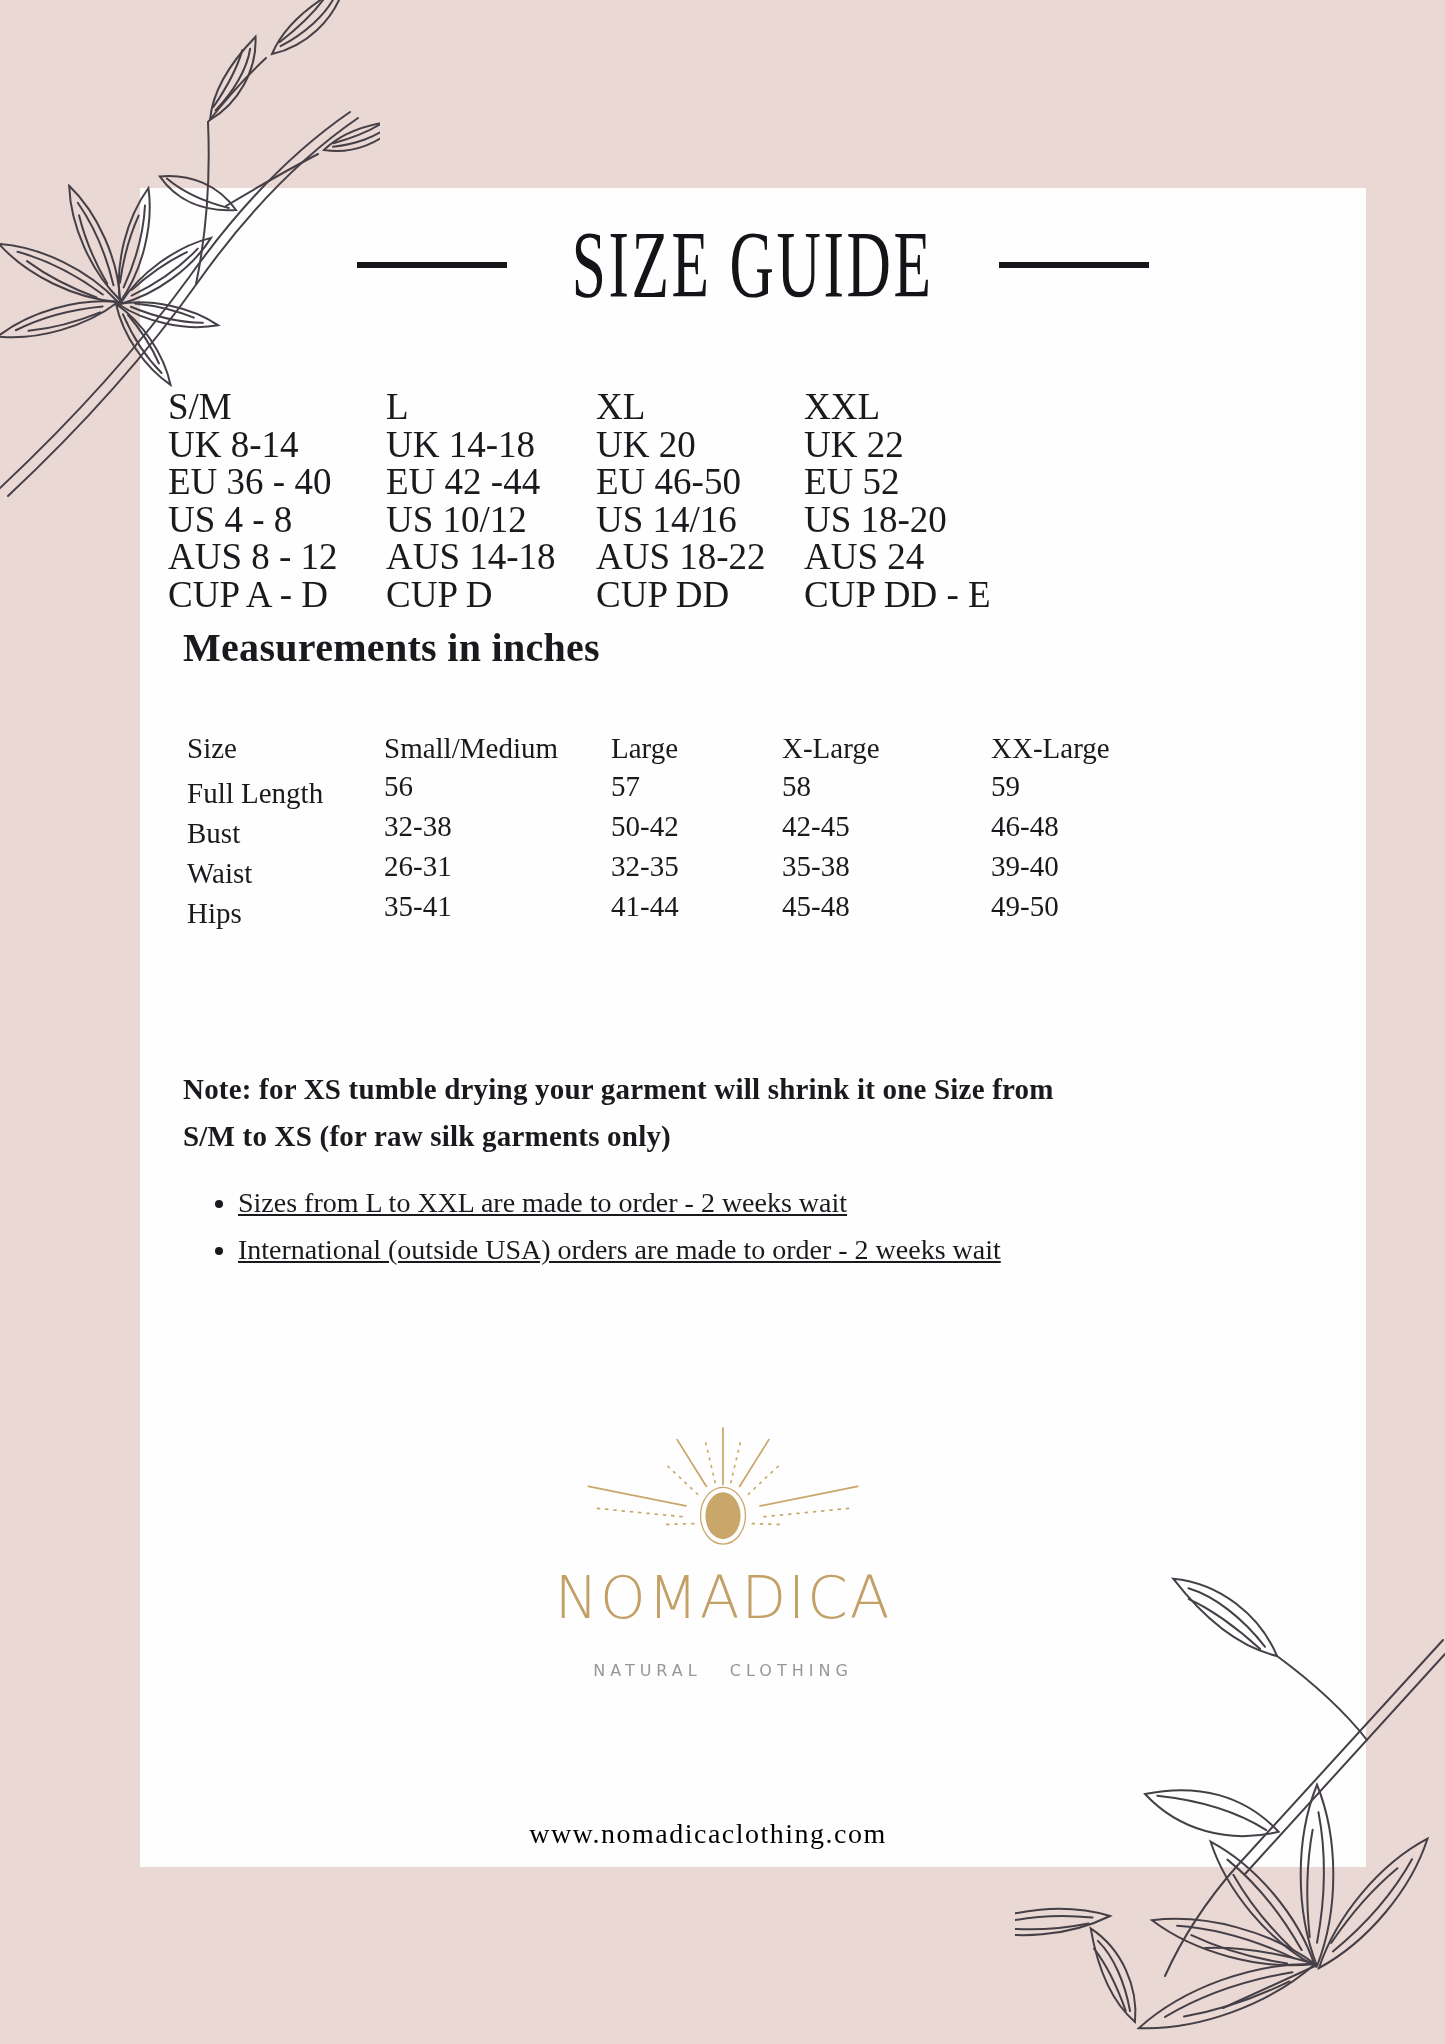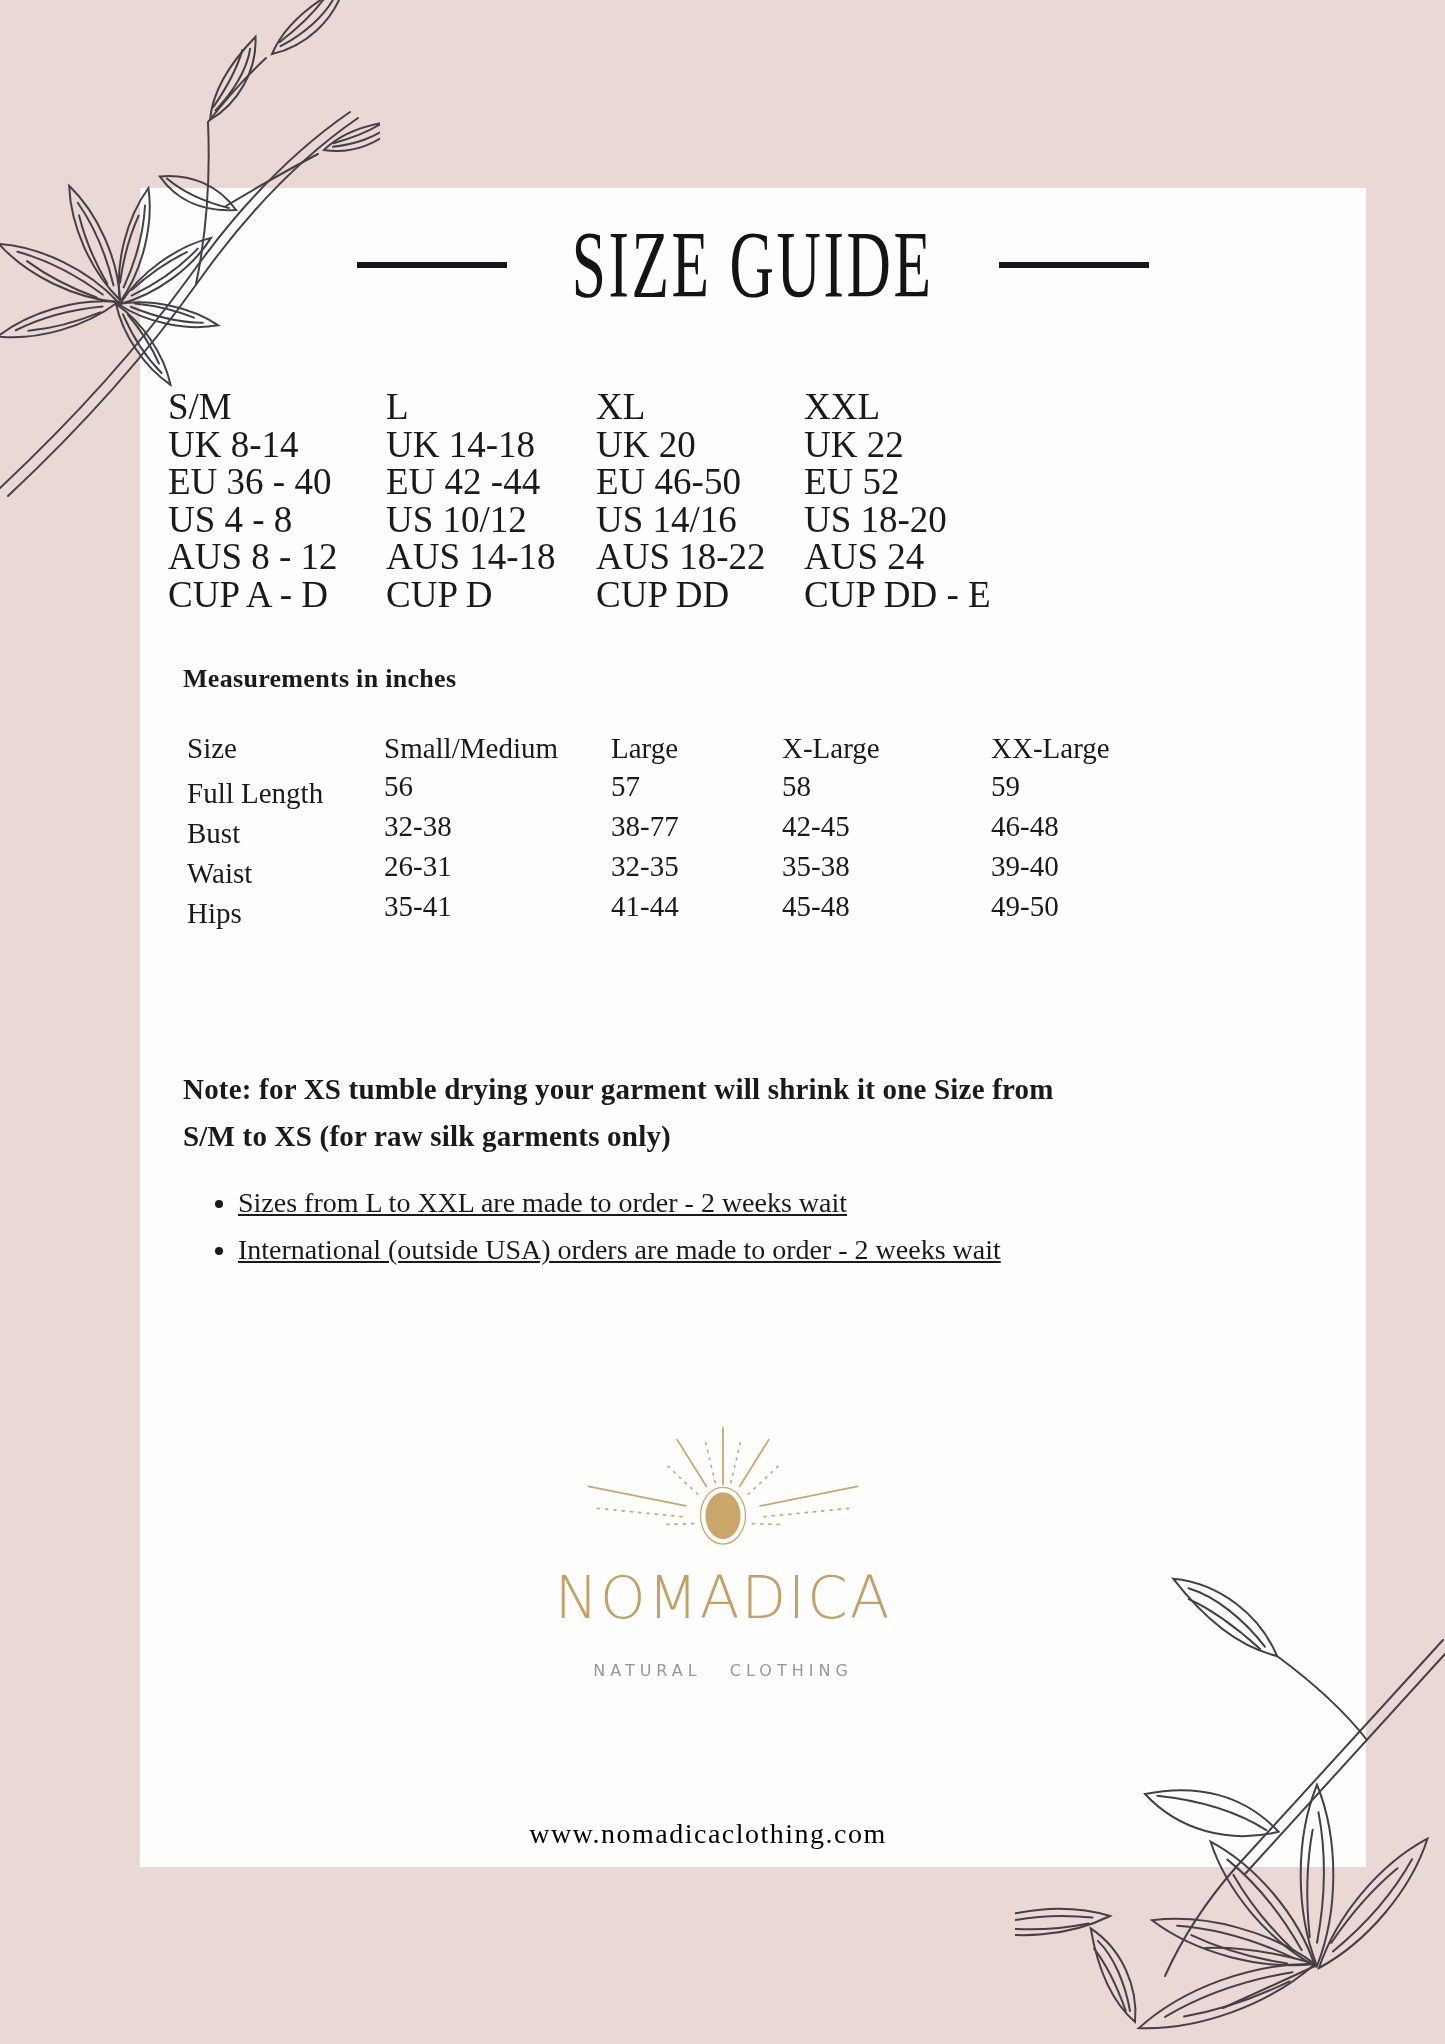--- a/index.html
+++ b/index.html
@@ -33,21 +33,21 @@
 
   
   .size-table {
     position:absolute; left:28px; top:200px;
     display:grid; grid-template-columns:218px 210px 208px auto;
     font-size:37px; line-height:37.5px;
   }
   .size-col div { white-space:nowrap; }
 
   
-  .meas-heading { position:absolute; left:43px; top:476px; font-size:26px; font-weight:bold; letter-spacing:0.3px; }
+  .meas-heading { position:absolute; left:43px; top:436px; font-size:40px; font-weight:bold; letter-spacing:0.3px; }
   .meas-table {
     position:absolute; left:47px; top:540px;
     display:grid; grid-template-columns:197px 227px 171px 209px auto;
     font-size:29px; line-height:40px;
   }
   .meas-col > div:first-child { margin-bottom:5px; }
   .meas-col .val { position:relative; top:-7px; }
   .meas-col div { white-space:nowrap; }
 
   
@@ -148,21 +148,21 @@
     <div class="meas-col">
       <div>Small/Medium</div>
       <div class="val">56</div>
       <div class="val">32-38</div>
       <div class="val">26-31</div>
       <div class="val">35-41</div>
     </div>
     <div class="meas-col">
       <div>Large</div>
       <div class="val">57</div>
-      <div class="val">38-77</div>
+      <div class="val">50-42</div>
       <div class="val">32-35</div>
       <div class="val">41-44</div>
     </div>
     <div class="meas-col">
       <div>X-Large</div>
       <div class="val">58</div>
       <div class="val">42-45</div>
       <div class="val">35-38</div>
       <div class="val">45-48</div>
     </div>

